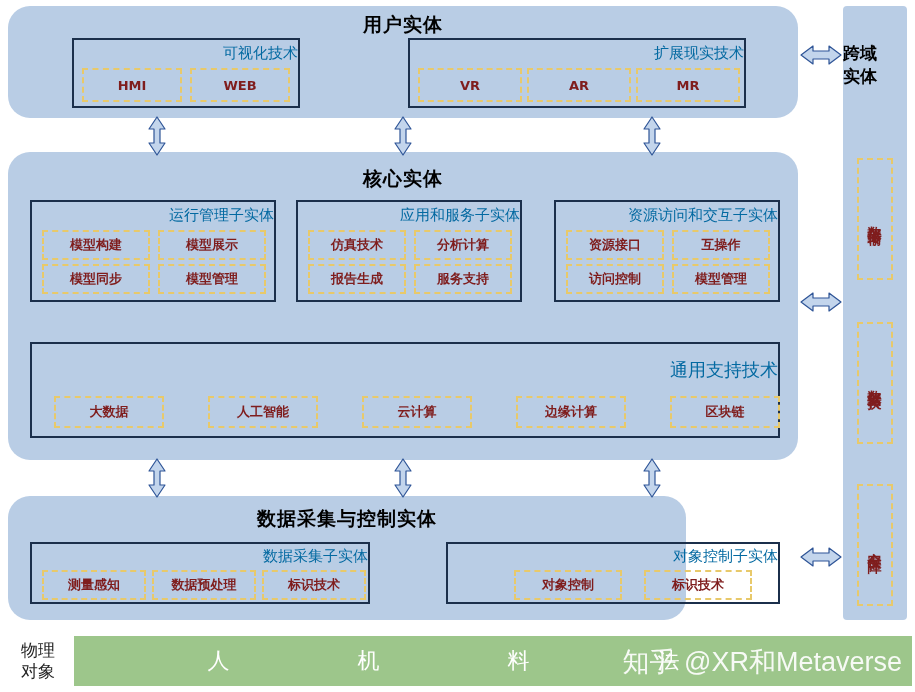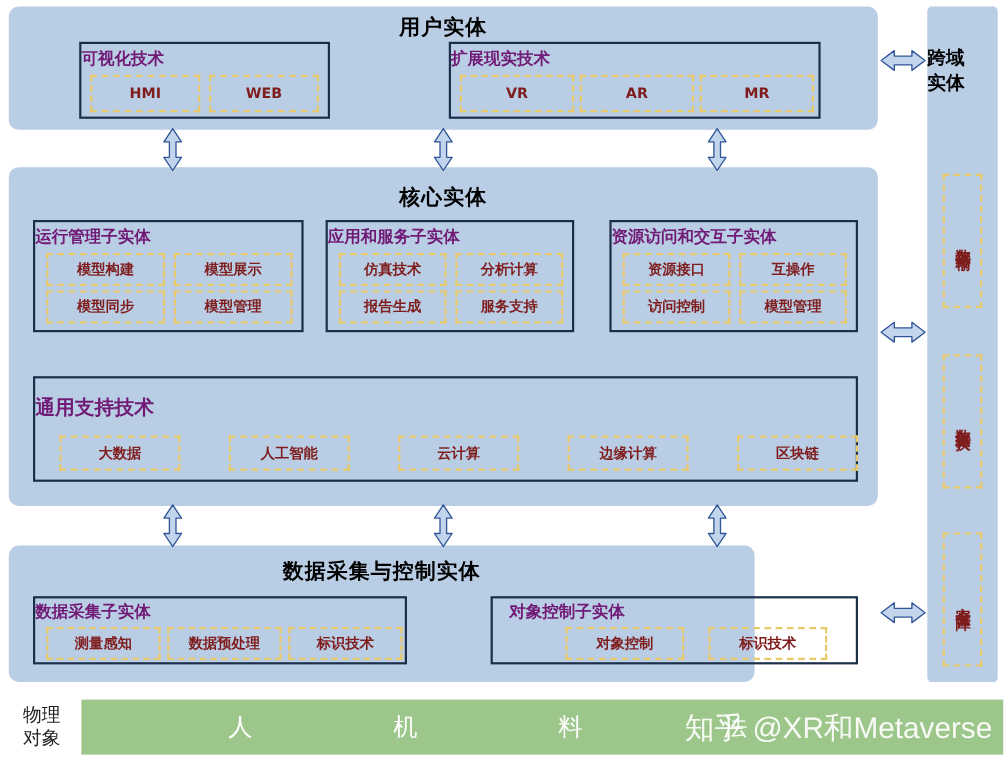--- a/index.html
+++ b/index.html
@@ -19,44 +19,44 @@
     position: absolute;
     left: 0; top: 0;
     width: 915px;
     height: 692px;
   }
 
   
   .panel {
     position: absolute;
     background: #b9cde5;
-    border-radius: 9px;
+    border-radius: 22px;
     box-sizing: border-box;
   }
   .panel-title {
     position: absolute;
     left: 0; right: 0;
     text-align: center;
     font-weight: bold;
     color: #000000;
     letter-spacing: 1px;
   }
 
   .group-box {
     position: absolute;
     border: 2px solid #1b2f4b;
     background: transparent;
     box-sizing: border-box;
   }
   .group-title {
     position: absolute;
     left: 0; right: 0;
-    text-align: left;
-    font-weight: bold;
-    color: #701a75;
+    text-align: right;
+    font-weight: normal;
+    color: #0369a1;
   }
 
   .dashed-chip {
     position: absolute;
     border: 2px dashed #e8c96a;
     box-sizing: border-box;
     display: flex;
     align-items: center;
     justify-content: center;
     font-weight: bold;

